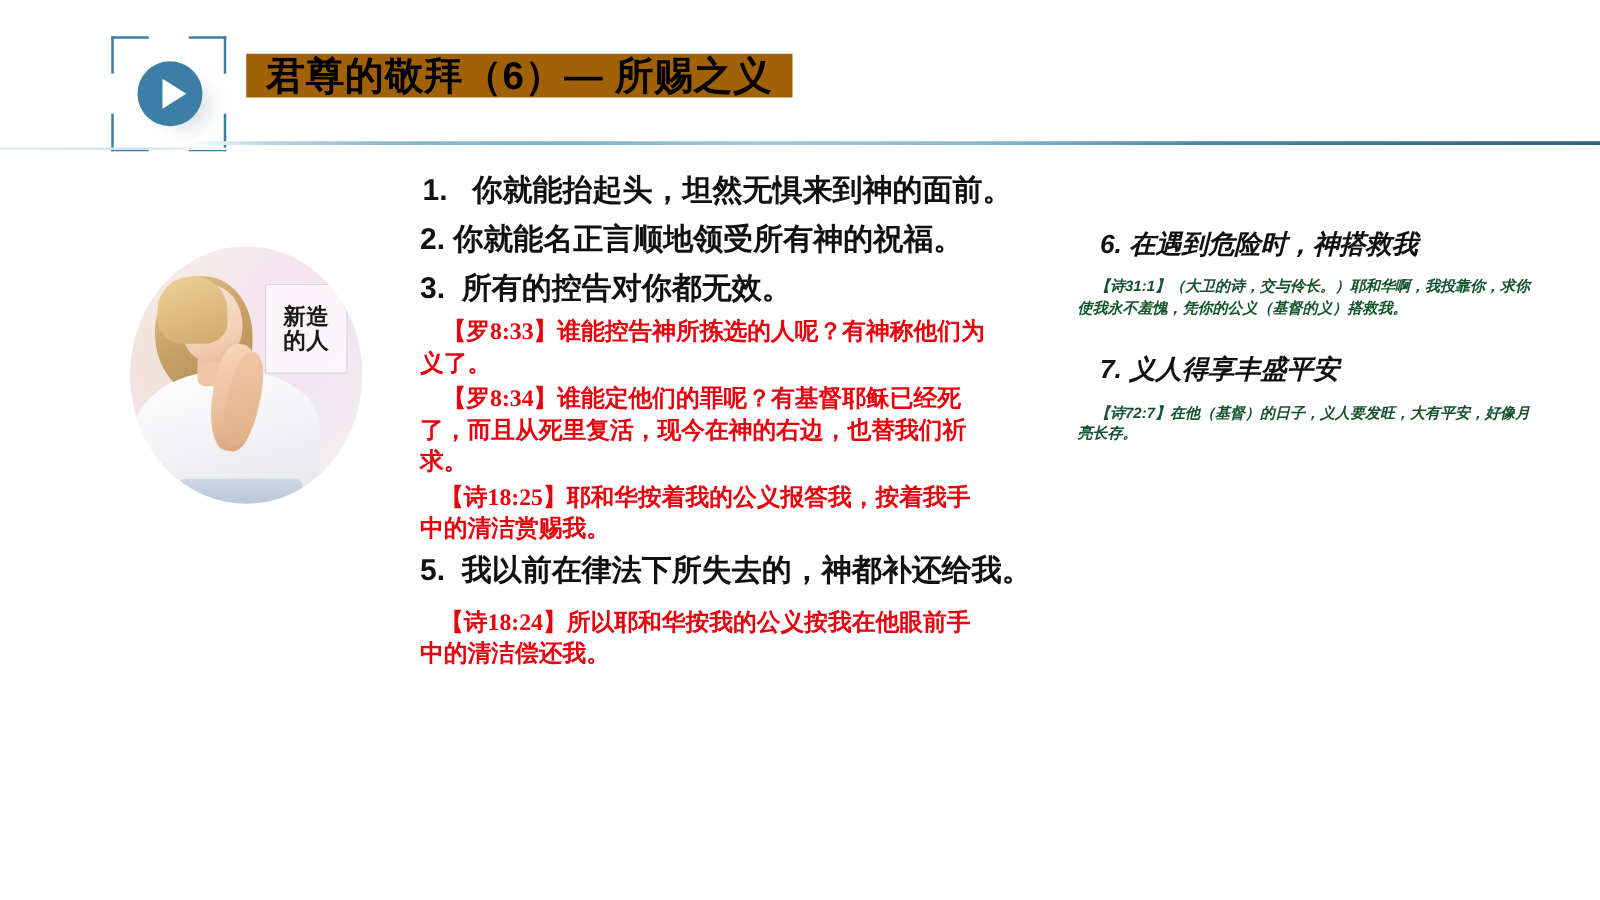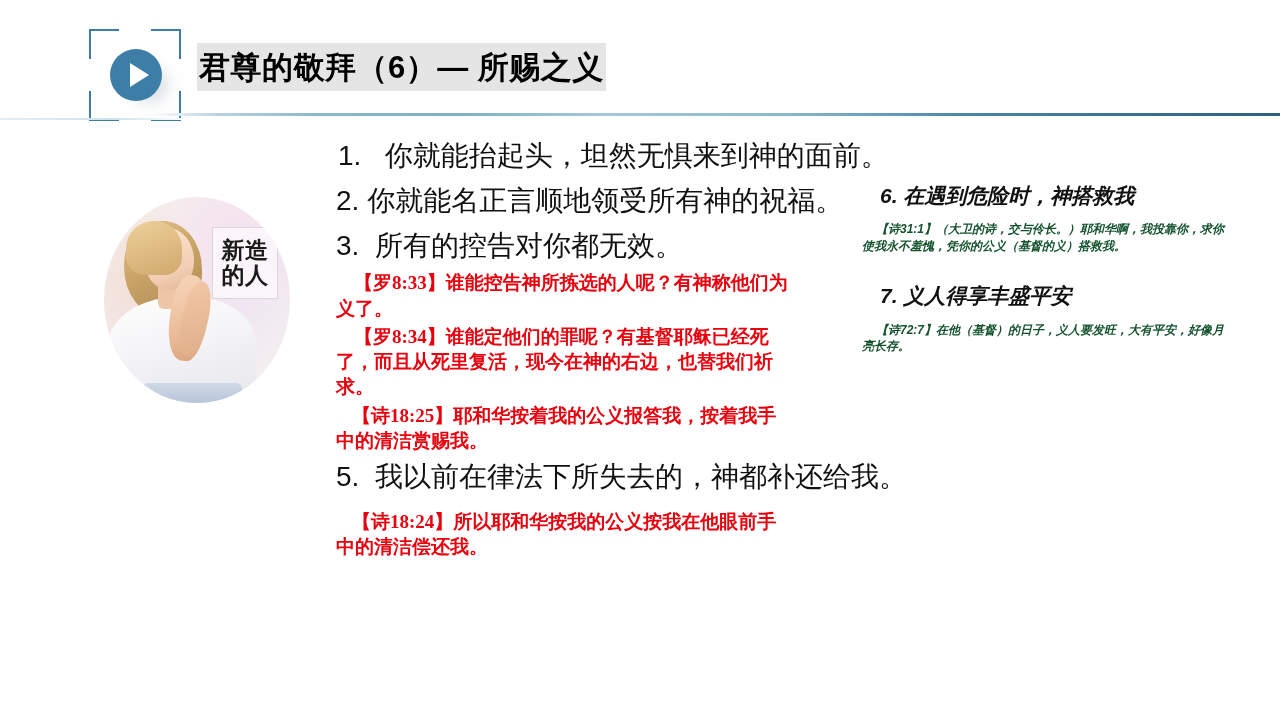--- a/index.html
+++ b/index.html
@@ -66,25 +66,25 @@
     width: 0; height: 0;
     border-left: 19px solid #ffffff;
     border-top: 12px solid transparent;
     border-bottom: 12px solid transparent;
   }
 
   .title-highlight {
     position: absolute;
     left: 197px;
     top: 43px;
-    height: 48px;
-    background: #e5e5e5;
+    height: 35px;
+    background: #a16207;
     display: flex;
     align-items: center;
-    padding: 0 2px;
+    padding: 0 16px;
     box-sizing: border-box;
   }
   .title-text {
     font-size: 31px;
     font-weight: 700;
     letter-spacing: 0.5px;
     color: #000000;
     white-space: nowrap;
     line-height: 1;
   }
@@ -196,21 +196,21 @@
     width: 66px;
     height: 72px;
     background: rgba(255,255,255,0.62);
     box-shadow: 0 0 0 1px rgba(180,180,180,0.45) inset;
     display: flex;
     flex-direction: column;
     align-items: center;
     justify-content: center;
   }
   .photo .caption-box span {
-    font-size: 23px;
+    font-size: 18px;
     font-weight: 700;
     line-height: 1.08;
     color: #1a1a1a;
     letter-spacing: 0.5px;
   }
 
   
   .col-left {
     position: absolute;
     left: 336px;
@@ -228,22 +228,22 @@
   .section-heading {
     font-size: 25px;
     font-weight: 600;
     color: #111111;
     line-height: 1.25;
     margin: 0 0 10px 0;
     white-space: nowrap;
   }
 
   .point {
-    font-size: 28px;
-    font-weight: 400;
+    font-size: 24px;
+    font-weight: 700;
     color: #111111;
     line-height: 1.42;
     margin: 0 0 5px 0;
     white-space: nowrap;
   }
   .point.p1 { margin-left: 2px; }
   .point.p4 { margin-left: 8px; margin-top: 2px; }
   .point.p5 { margin-left: 0; margin-top: 4px; }
 
   .verse {

